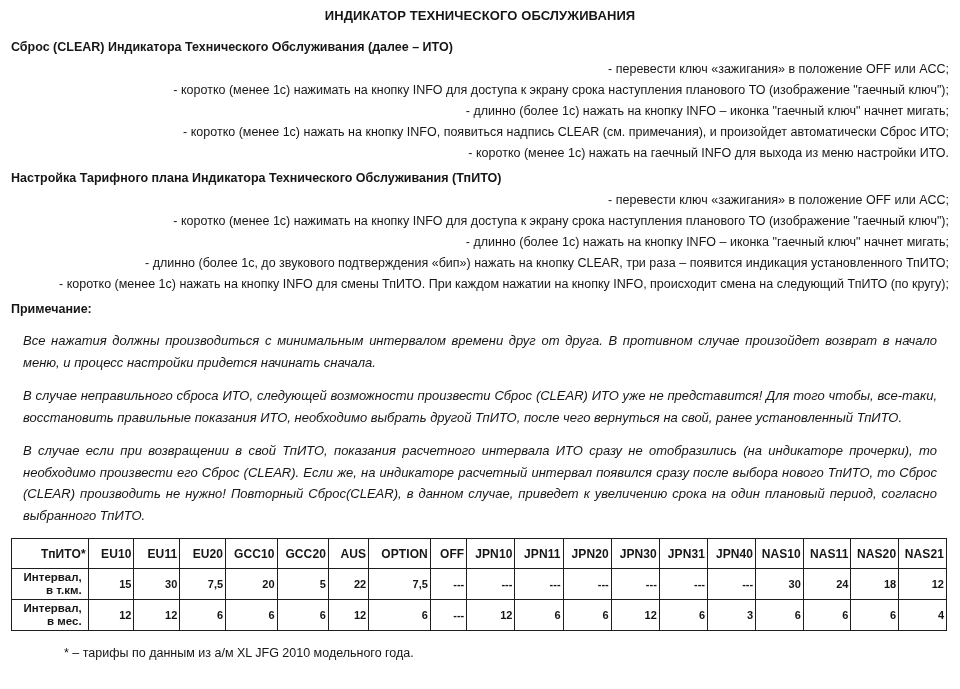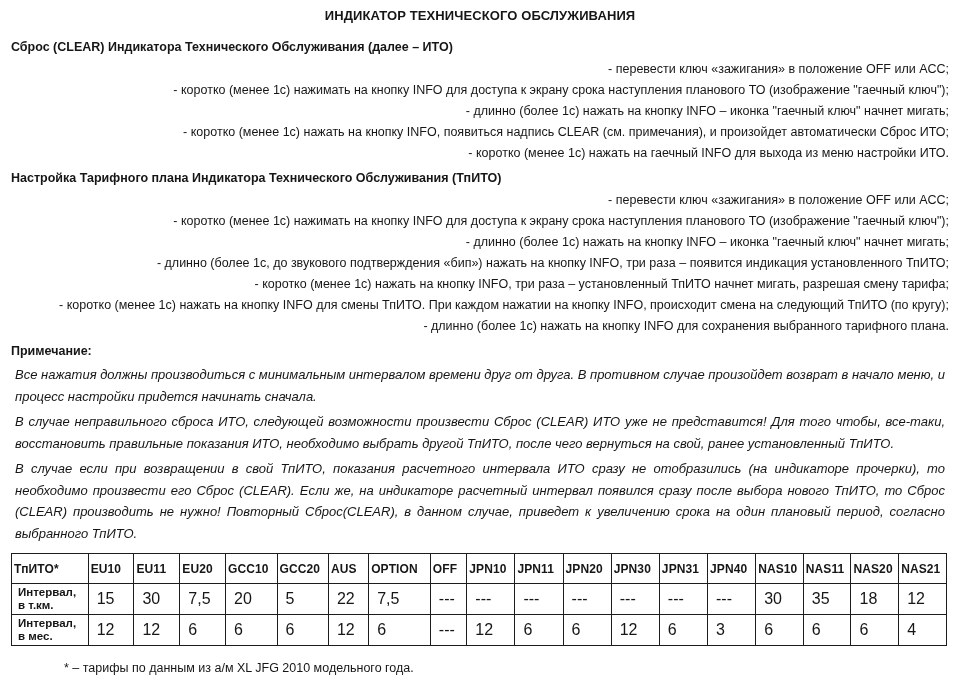--- a/index.html
+++ b/index.html
@@ -46,52 +46,52 @@
     font-weight: bold;
     font-size: 12.5px;
     line-height: 17px;
     margin: 6px 0 2px 0;
   }
   .note-paragraph {
     font-style: italic;
     font-size: 13px;
     line-height: 21.5px;
     text-align: justify;
-    margin: 4px;
+    margin: 12px;
   }
   table.tariff {
     width: 936px;
     border-collapse: collapse;
     table-layout: fixed;
     margin-top: 9px;
   }
   table.tariff th, table.tariff td {
     border: 1.5px solid #1d1d1d;
-    text-align: left;
+    text-align: right;
     vertical-align: middle;
     padding: 0 2px;
     overflow: hidden;
   }
   table.tariff thead th {
     height: 29px;
     font-size: 12px;
     font-weight: bold;
     letter-spacing: 0.1px;
   }
   table.tariff tbody th.row-label {
     font-size: 11.5px;
     font-weight: bold;
     line-height: 13px;
     padding: 2px 6px;
     margin-top: 36px;
   }
   table.tariff tbody td {
     height: 28px;
-    font-size: 16px;
-    font-weight: normal;
+    font-size: 11px;
+    font-weight: bold;
     padding-left: 8px;
   }
   .footnotes {
     margin-top: 11px;
     padding-left: 53px;
     font-size: 12.5px;
     line-height: 22px;
   }
 </style>
 </head>
@@ -105,24 +105,22 @@
   <div class="instruction-line">- перевести ключ «зажигания» в положение OFF или ACC;</div>
   <div class="instruction-line">- коротко (менее 1с) нажимать на кнопку INFO для доступа к экрану срока наступления планового ТО (изображение "гаечный ключ");</div>
   <div class="instruction-line">- длинно (более 1с) нажать на кнопку INFO – иконка "гаечный ключ" начнет мигать;</div>
   <div class="instruction-line">- коротко (менее 1с) нажать на кнопку INFO, появиться надпись CLEAR (см. примечания), и произойдет автоматически Сброс ИТО;</div>
   <div class="instruction-line">- коротко (менее 1с) нажать на гаечный INFO для выхода из меню настройки ИТО.</div>
 
   <div class="section-heading second">Настройка Тарифного плана Индикатора Технического Обслуживания (ТпИТО)</div>
   <div class="instruction-line">- перевести ключ «зажигания» в положение OFF или ACC;</div>
   <div class="instruction-line">- коротко (менее 1с) нажимать на кнопку INFO для доступа к экрану срока наступления планового ТО (изображение "гаечный ключ");</div>
   <div class="instruction-line">- длинно (более 1с) нажать на кнопку INFO – иконка "гаечный ключ" начнет мигать;</div>
-  <div class="instruction-line">- длинно (более 1с, до звукового подтверждения «бип») нажать на кнопку INFO, три раза  – появится индикация установленного ТпИТО;</div>
-  <div class="instruction-line">- коротко (менее 1с) нажать на кнопку INFO, три раза – установленный ТпИТО начнет мигать, разрешая смену тарифа;</div>
+  <div class="instruction-line">- длинно (более 1с, до звукового подтверждения «бип») нажать на кнопку CLEAR, три раза  – появится индикация установленного ТпИТО;</div>
   <div class="instruction-line">- коротко (менее 1с) нажать на кнопку INFO для смены ТпИТО. При каждом нажатии на кнопку INFO, происходит смена на следующий ТпИТО (по кругу);</div>
-  <div class="instruction-line">- длинно (более 1с) нажать на кнопку INFO для сохранения выбранного тарифного плана.</div>
 
   <div class="notes-heading">Примечание:</div>
   <p class="note-paragraph">Все нажатия должны производиться с минимальным интервалом времени друг от друга. В противном случае произойдет возврат в начало меню, и процесс настройки придется начинать сначала.</p>
   <p class="note-paragraph">В случае неправильного сброса ИТО, следующей возможности произвести Сброс (CLEAR) ИТО уже  не представится! Для того чтобы, все-таки, восстановить правильные показания ИТО, необходимо выбрать другой ТпИТО, после чего вернуться на свой, ранее установленный ТпИТО.</p>
   <p class="note-paragraph">В случае если при возвращении в свой ТпИТО, показания расчетного интервала ИТО сразу не отобразились (на индикаторе прочерки), то необходимо произвести его  Сброс (CLEAR). Если же, на индикаторе  расчетный интервал появился сразу после выбора нового ТпИТО, то Сброс (CLEAR) производить не нужно! Повторный Сброс(CLEAR), в данном случае, приведет к увеличению срока на один плановый период, согласно выбранного ТпИТО.</p>
 
   <table class="tariff">
     <colgroup>
       <col style="width:8.2%">
       <col style="width:4.9%">
@@ -178,21 +176,21 @@
         <td>22</td>
         <td>7,5</td>
         <td>---</td>
         <td>---</td>
         <td>---</td>
         <td>---</td>
         <td>---</td>
         <td>---</td>
         <td>---</td>
         <td>30</td>
-        <td>35</td>
+        <td>24</td>
         <td>18</td>
         <td>12</td>
       </tr>
       <tr>
         <th class="row-label">Интервал, в мес.</th>
         <td>12</td>
         <td>12</td>
         <td>6</td>
         <td>6</td>
         <td>6</td>

